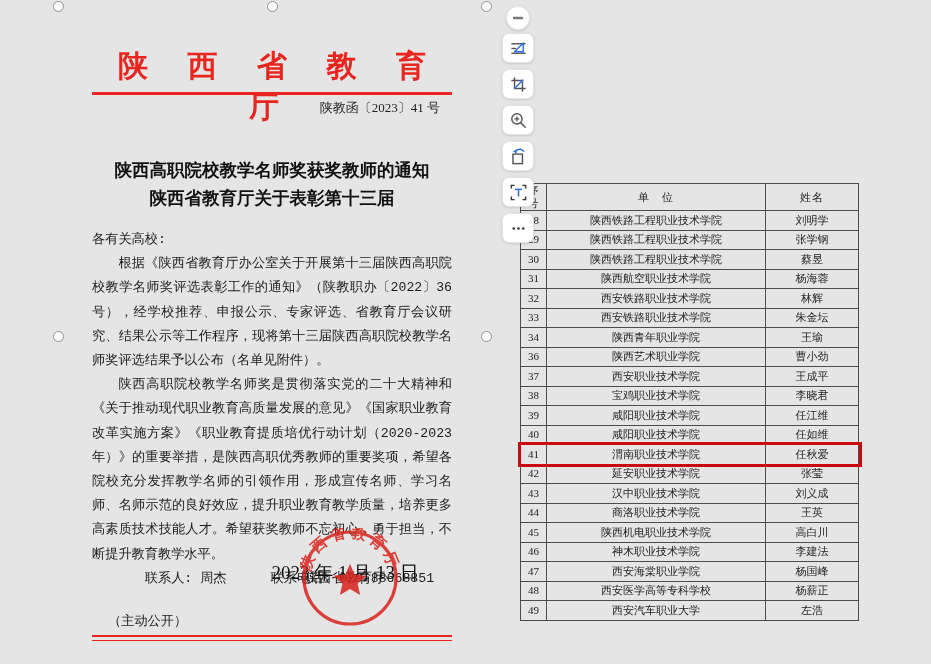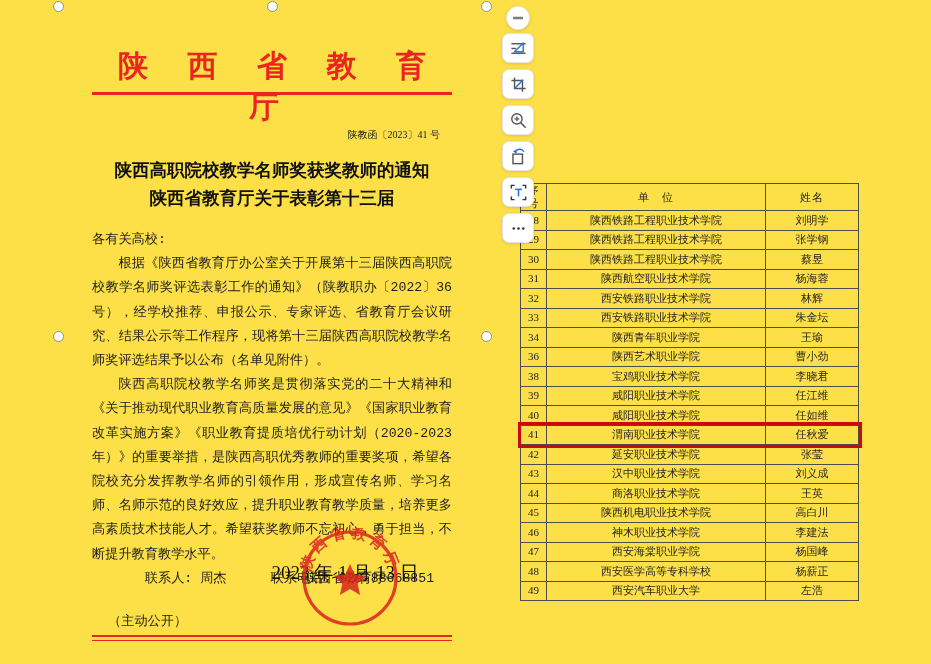--- a/index.html
+++ b/index.html
@@ -1,28 +1,28 @@
 <!DOCTYPE html>
 <html><head>
 <meta charset="utf-8">
 <style>
   html,body{margin:0;padding:0;background:#fff;}
-  #screen{position:relative;width:931px;height:664px;background:#fde047;overflow:hidden;
+  #screen{position:relative;width:931px;height:664px;background:#e5e5e5;overflow:hidden;
           font-family:"Liberation Serif","DejaVu Serif",serif;color:#1c1c1c;}
 
   
   .handle{position:absolute;width:11px;height:11px;border-radius:50%;
           background:#fff;border:1.5px solid #8f8f8f;box-sizing:border-box;}
 
   
   #doc{position:absolute;left:90px;top:0;width:364px;height:664px;}
   .agency{position:absolute;top:46px;left:0;width:100%;text-align:center;
           font-size:30px;font-weight:bold;letter-spacing:16px;color:#e8261f;text-indent:16px;}
   .redline{position:absolute;top:92px;left:2px;right:2px;height:3px;background:#e8261f;}
-  .docnum{position:absolute;top:128px;right:14px;font-size:10px;color:#222;}
+  .docnum{position:absolute;top:99px;right:14px;font-size:13px;color:#222;}
   .doc-title{position:absolute;top:156px;left:0;width:100%;text-align:center;
              font-size:17.5px;font-weight:bold;line-height:28px;color:#111;}
   .doc-body{position:absolute;top:228px;left:2px;right:2px;font-size:13.2px;
             line-height:24.2px;text-align:justify;color:#1c1c1c;font-family:Liberation Mono, monospace;}
   .doc-body p{margin:0;text-indent:2em;}
   .doc-body .salutation{text-indent:0;}
   .contact-line{margin-top:0;text-indent:0;padding-left:2em;}
   .contact-line .phone{margin-left:44px;}
   .signer{position:absolute;top:569px;left:180px;width:150px;text-align:center;
           font-size:13.5px;color:#111;z-index:1;}
@@ -203,20 +203,25 @@
             <td>34</td>
             <td>陕西青年职业学院</td>
             <td>王瑜</td>
           </tr>
           <tr>
             <td>36</td>
             <td>陕西艺术职业学院</td>
             <td>曹小劲</td>
           </tr>
           <tr>
+            <td>37</td>
+            <td>西安职业技术学院</td>
+            <td>王成平</td>
+          </tr>
+          <tr>
             <td>38</td>
             <td>宝鸡职业技术学院</td>
             <td>李晓君</td>
           </tr>
           <tr>
             <td>39</td>
             <td>咸阳职业技术学院</td>
             <td>任江维</td>
           </tr>
           <tr>

